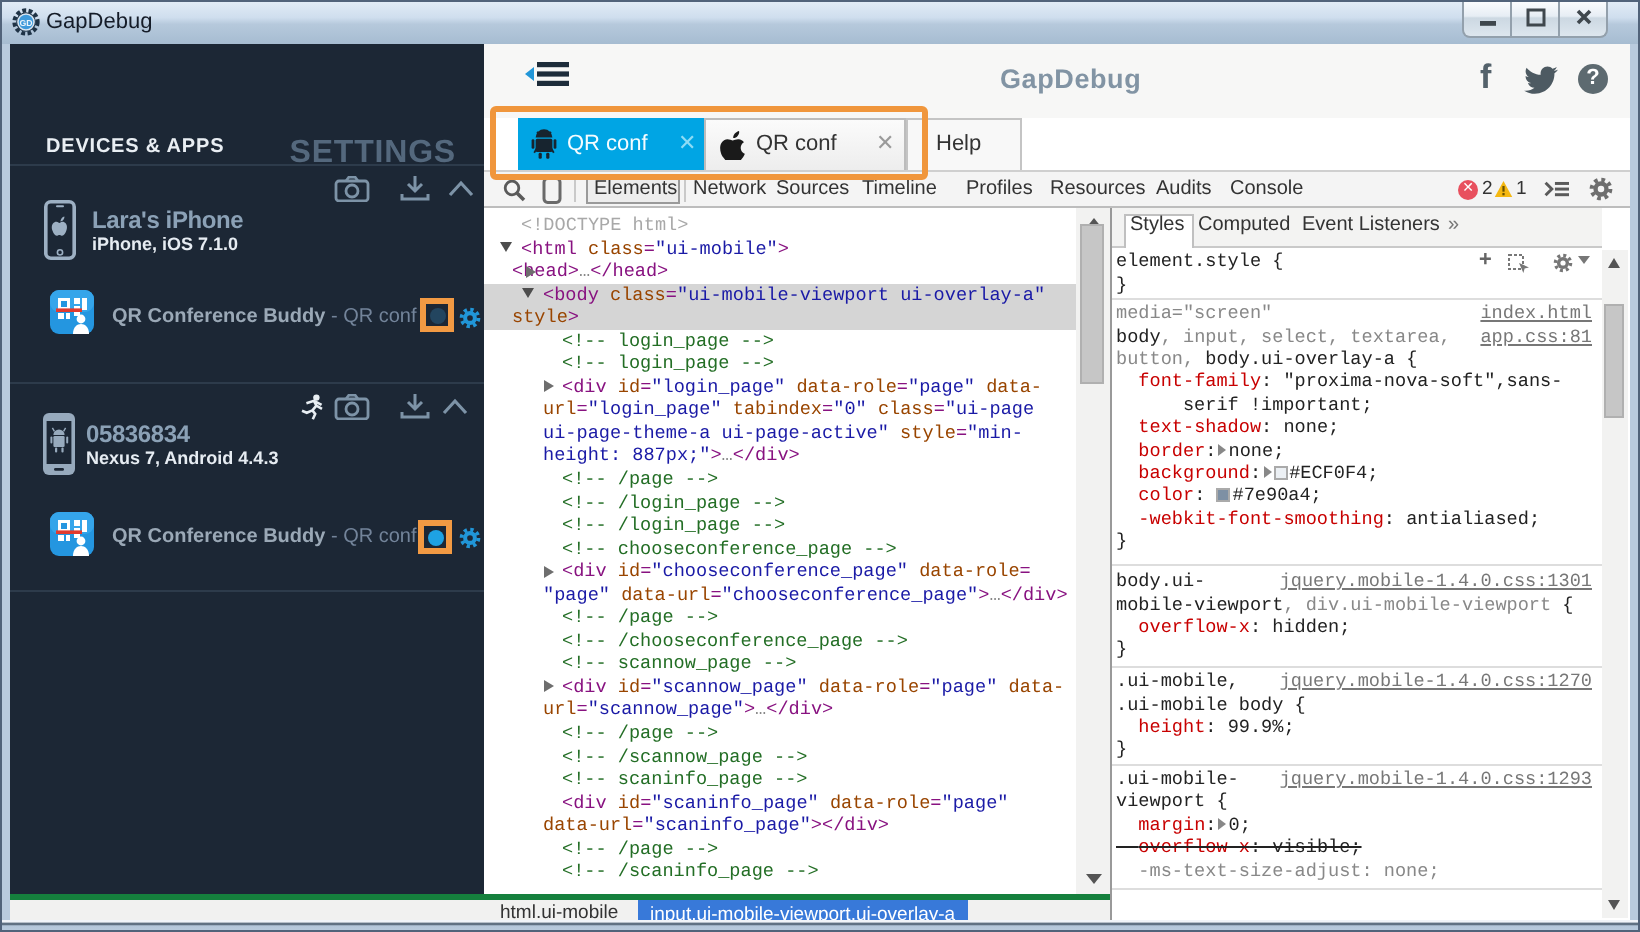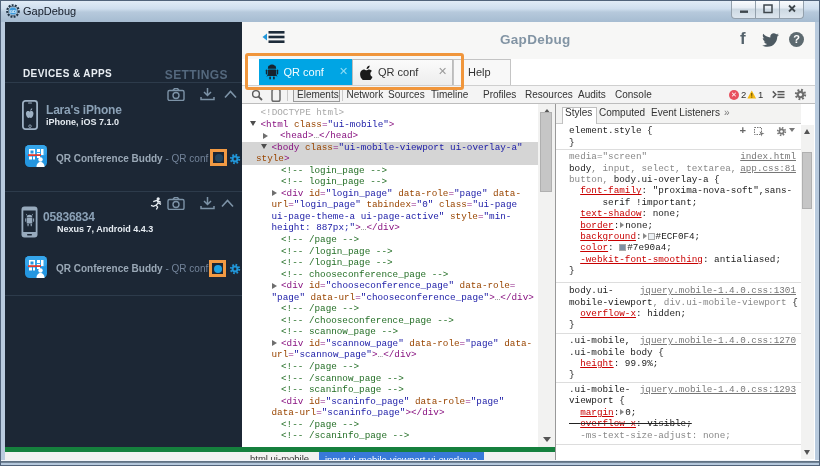--- a/index.html
+++ b/index.html
@@ -15,21 +15,21 @@
 #btn-min { left:731px; border-radius:0 0 0 4px; }
 #btn-max { left:755px; }
 #btn-cls { left:779px; border-radius:0 0 4px 0; }
 .winbtn svg { display:block; margin:0 auto; }
 
 #content { position:absolute; left:5px; top:22px; width:810px; height:438px; background:#ffffff; }
 
 #sidebar { position:absolute; left:0px; top:0px; width:237px; height:425px; background:#1c2735; }
 #sb-head { position:absolute; left:0; top:46px; width:237px; height:15px; border-bottom:1px solid #2d3b4b; }
 #sb-head .t1 { position:absolute; left:18px; top:0px; font-size:10px; font-weight:bold; color:#e9eef3; letter-spacing:0.4px; }
-#sb-head .t2 { position:absolute; right:14px; top:0px; font-size:12px; font-weight:bold; color:#54687d; letter-spacing:0.4px; }
+#sb-head .t2 { position:absolute; right:14px; top:0px; font-size:16px; font-weight:bold; color:#54687d; letter-spacing:0.4px; }
 .sb-sep { position:absolute; left:0; width:237px; height:1px; background:#2d3b4b; }
 .dev-name { position:absolute; font-size:12px; font-weight:bold; color:#8ba1b6; letter-spacing:-0.2px; }
 .dev-sub  { position:absolute; font-size:9px; font-weight:bold; color:#e6ecf2; }
 .app-name { position:absolute; font-size:10px; color:#9aa8b6; font-weight:bold; }
 .app-name .dim { color:#73849a; font-weight:normal; }
 .obox { position:absolute; width:17px; height:17px; border:3px solid #f29a43; }
 .obox i { position:absolute; left:1.5px; top:1.5px; width:8px; height:8px; border-radius:50%; display:block; }
 .sbicon { position:absolute; }
 
 #main { position:absolute; left:237px; top:0px; width:573px; height:438px; background:#fff; }
@@ -71,28 +71,28 @@
 .sb-arr.up { border-left:4px solid transparent; border-right:4px solid transparent; border-bottom:5px solid #555; }
 .sb-arr.dn { border-left:4px solid transparent; border-right:4px solid transparent; border-top:5px solid #555; }
 
 #vdiv { position:absolute; left:313px; top:82px; width:1px; height:356px; background:#999; }
 #rtabs { position:absolute; left:314px; top:82px; width:245px; height:20px; background:#f3f3f2; border-bottom:1px solid #c9c9c9; }
 .rtab { position:absolute; top:3px; font-size:10px; color:#333; }
 #rtab-sel { position:absolute; left:6px; top:3px; width:35px; height:17px; background:#fff; border:1px solid #c0c0c0; border-bottom:none; }
 #styles { position:absolute; left:314px; top:103px; width:245px; height:334px; background:#fff;
   font-family:"Liberation Mono",monospace; font-size:9.3px; color:#222; overflow:hidden; }
 .sec { position:relative; border-bottom:1px solid #ddd; padding:2px 0 3px 0; }
-.sln { position:relative; height:11.4px; line-height:11.4px; white-space:pre; padding-left:13px; }
-.prop { color:#c80000;text-decoration:underline; } .gray { color:#888; }
+.sln { position:relative; height:11.4px; line-height:11.4px; white-space:pre; padding-left:2px; }
+.prop { color:#c80000; } .gray { color:#888; }
 .link { position:absolute; right:5px; top:0; color:#777; text-decoration:underline; }
 .strike { text-decoration:line-through; }
 .sw { display:inline-block; width:7px; height:7px; border:1px solid #aaa; vertical-align:-1px; margin-right:1px; }
 .tric { display:inline-block; width:0; height:0; border-top:3px solid transparent; border-bottom:3px solid transparent; border-left:4.5px solid #888; margin:0 1px; }
 
-#crumbs { position:absolute; left:0px; top:425px; width:550px; height:13px; background:#f1f1f0; border-top:5px solid #15803d;text-align:center; }
+#crumbs { position:absolute; left:0px; top:425px; width:550px; height:13px; background:#f1f1f0; border-top:3px solid #15803d;text-align:center; }
 #crumb1 { position:absolute; left:245px; top:1px; font-size:9.5px; color:#333; }
 #crumb2 { position:absolute; left:314px; top:0px; height:13px; background:#3879d9; color:#fff; font-size:9.5px; padding:1.5px 6px 0 6px; }
 
 #botframe { position:absolute; left:0; top:460px; width:820px; height:6px;
   background:linear-gradient(#f0f4f9 0%, #f0f4f9 18%, #5f7183 25%, #5f7183 40%, #b3c6da 48%, #b9cbde 100%); }
 </style>
 
 <div id="titlebar"></div>
 <div id="title-ico">
 <svg width="14" height="14" viewBox="0 0 16 16">
@@ -207,21 +207,21 @@
       <path d="M5.2 7.9 l1 1.8 M11.8 7.9 l-1 1.8" stroke="#97aabd" stroke-width="0.7"></path>
       <rect x="5.7" y="12" width="5.6" height="5.5" rx="0.6"></rect>
       <rect x="4.2" y="12.2" width="1" height="3.6" rx="0.5"></rect>
             <rect x="12.1" y="12.2" width="1" height="3.6" rx="0.5"></rect>
       <rect x="6.5" y="17.8" width="1.1" height="2.4" rx="0.5"></rect>
             <rect x="9.7" y="17.8" width="1.1" height="2.4" rx="0.5"></rect>
     </g>
     <rect x="6" y="28" width="5" height="1.4" rx="0.7" fill="#1c2735"></rect>
   </svg>
   <div class="dev-name" style="left:38px;top:188px">05836834</div>
-  <div class="dev-sub" style="left:52px;top:202px">Nexus 7, Android 4.4.3</div>
+  <div class="dev-sub" style="left:38px;top:202px">Nexus 7, Android 4.4.3</div>
 
   <svg class="sbicon" style="left:20px;top:234px" width="22" height="22" viewBox="0 0 22 22">
     <rect x="0" y="0" width="22" height="22" rx="4.5" fill="#2496e0"></rect>
     <rect x="0" y="0" width="22" height="11" rx="4.5" fill="#35a5ea"></rect>
     <g fill="#ffffff">
       <rect x="4" y="4" width="6" height="6"></rect>
             <rect x="12" y="4" width="3" height="3"></rect>
       <rect x="16" y="4" width="2.5" height="6"></rect>
             <rect x="12" y="8" width="3" height="5"></rect>
       <rect x="4" y="11.5" width="3" height="3"></rect>
@@ -333,21 +333,21 @@
       <circle cx="8" cy="8" r="5.7" fill="none" stroke="#6e6e6e" stroke-width="2.6" stroke-dasharray="2.24 2.24"></circle>
       <circle cx="8" cy="8" r="2" fill="#f4f4f4"></circle>
     </svg>
   </div>
 
   <div id="elements">
     <div id="elsel"></div>
     <div id="etree">
       <div class="ln" style="padding-left:18.5px"><span class="doc">&lt;!DOCTYPE html&gt;</span></div>
       <div class="ln" style="padding-left:18.5px"><span class="arr d" style="left:8px"></span><span class="tag">&lt;html </span><span class="atn">class</span><span class="tag">=</span><span class="atv">"ui-mobile"</span><span class="tag">&gt;</span></div>
-      <div class="ln" style="padding-left:38px"><span class="arr r" style="left:21px"></span><span class="tag">&lt;head&gt;</span><span class="dots">…</span><span class="tag">&lt;/head&gt;</span></div>
+      <div class="ln" style="padding-left:14px"><span class="arr r" style="left:21px"></span><span class="tag">&lt;head&gt;</span><span class="dots">…</span><span class="tag">&lt;/head&gt;</span></div>
       <div class="ln" style="padding-left:29.5px"><span class="arr d" style="left:19px"></span><span class="tag">&lt;body </span><span class="atn">class</span><span class="tag">=</span><span class="atv">"ui-mobile-viewport ui-overlay-a"</span></div>
       <div class="ln" style="padding-left:14px"><span class="atn">style</span><span class="tag">&gt;</span></div>
       <div class="ln" style="padding-left:39px"><span class="cmt">&lt;!-- login_page --&gt;</span></div>
       <div class="ln" style="padding-left:39px"><span class="cmt">&lt;!-- login_page --&gt;</span></div>
       <div class="ln" style="padding-left:39px"><span class="arr r" style="left:29.5px"></span><span class="tag">&lt;div </span><span class="atn">id</span><span class="tag">=</span><span class="atv">"login_page"</span><span class="atn"> data-role</span><span class="tag">=</span><span class="atv">"page"</span><span class="atn"> data-</span></div>
       <div class="ln" style="padding-left:29.5px"><span class="atn">url</span><span class="tag">=</span><span class="atv">"login_page"</span><span class="atn"> tabindex</span><span class="tag">=</span><span class="atv">"0"</span><span class="atn"> class</span><span class="tag">=</span><span class="atv">"ui-page</span></div>
       <div class="ln" style="padding-left:29.5px"><span class="atv">ui-page-theme-a ui-page-active"</span><span class="atn"> style</span><span class="tag">=</span><span class="atv">"min-</span></div>
       <div class="ln" style="padding-left:29.5px"><span class="atv">height: 887px;"</span><span class="tag">&gt;</span><span class="dots">…</span><span class="tag">&lt;/div&gt;</span></div>
       <div class="ln" style="padding-left:39px"><span class="cmt">&lt;!-- /page --&gt;</span></div>
       <div class="ln" style="padding-left:39px"><span class="cmt">&lt;!-- /login_page --&gt;</span></div>

